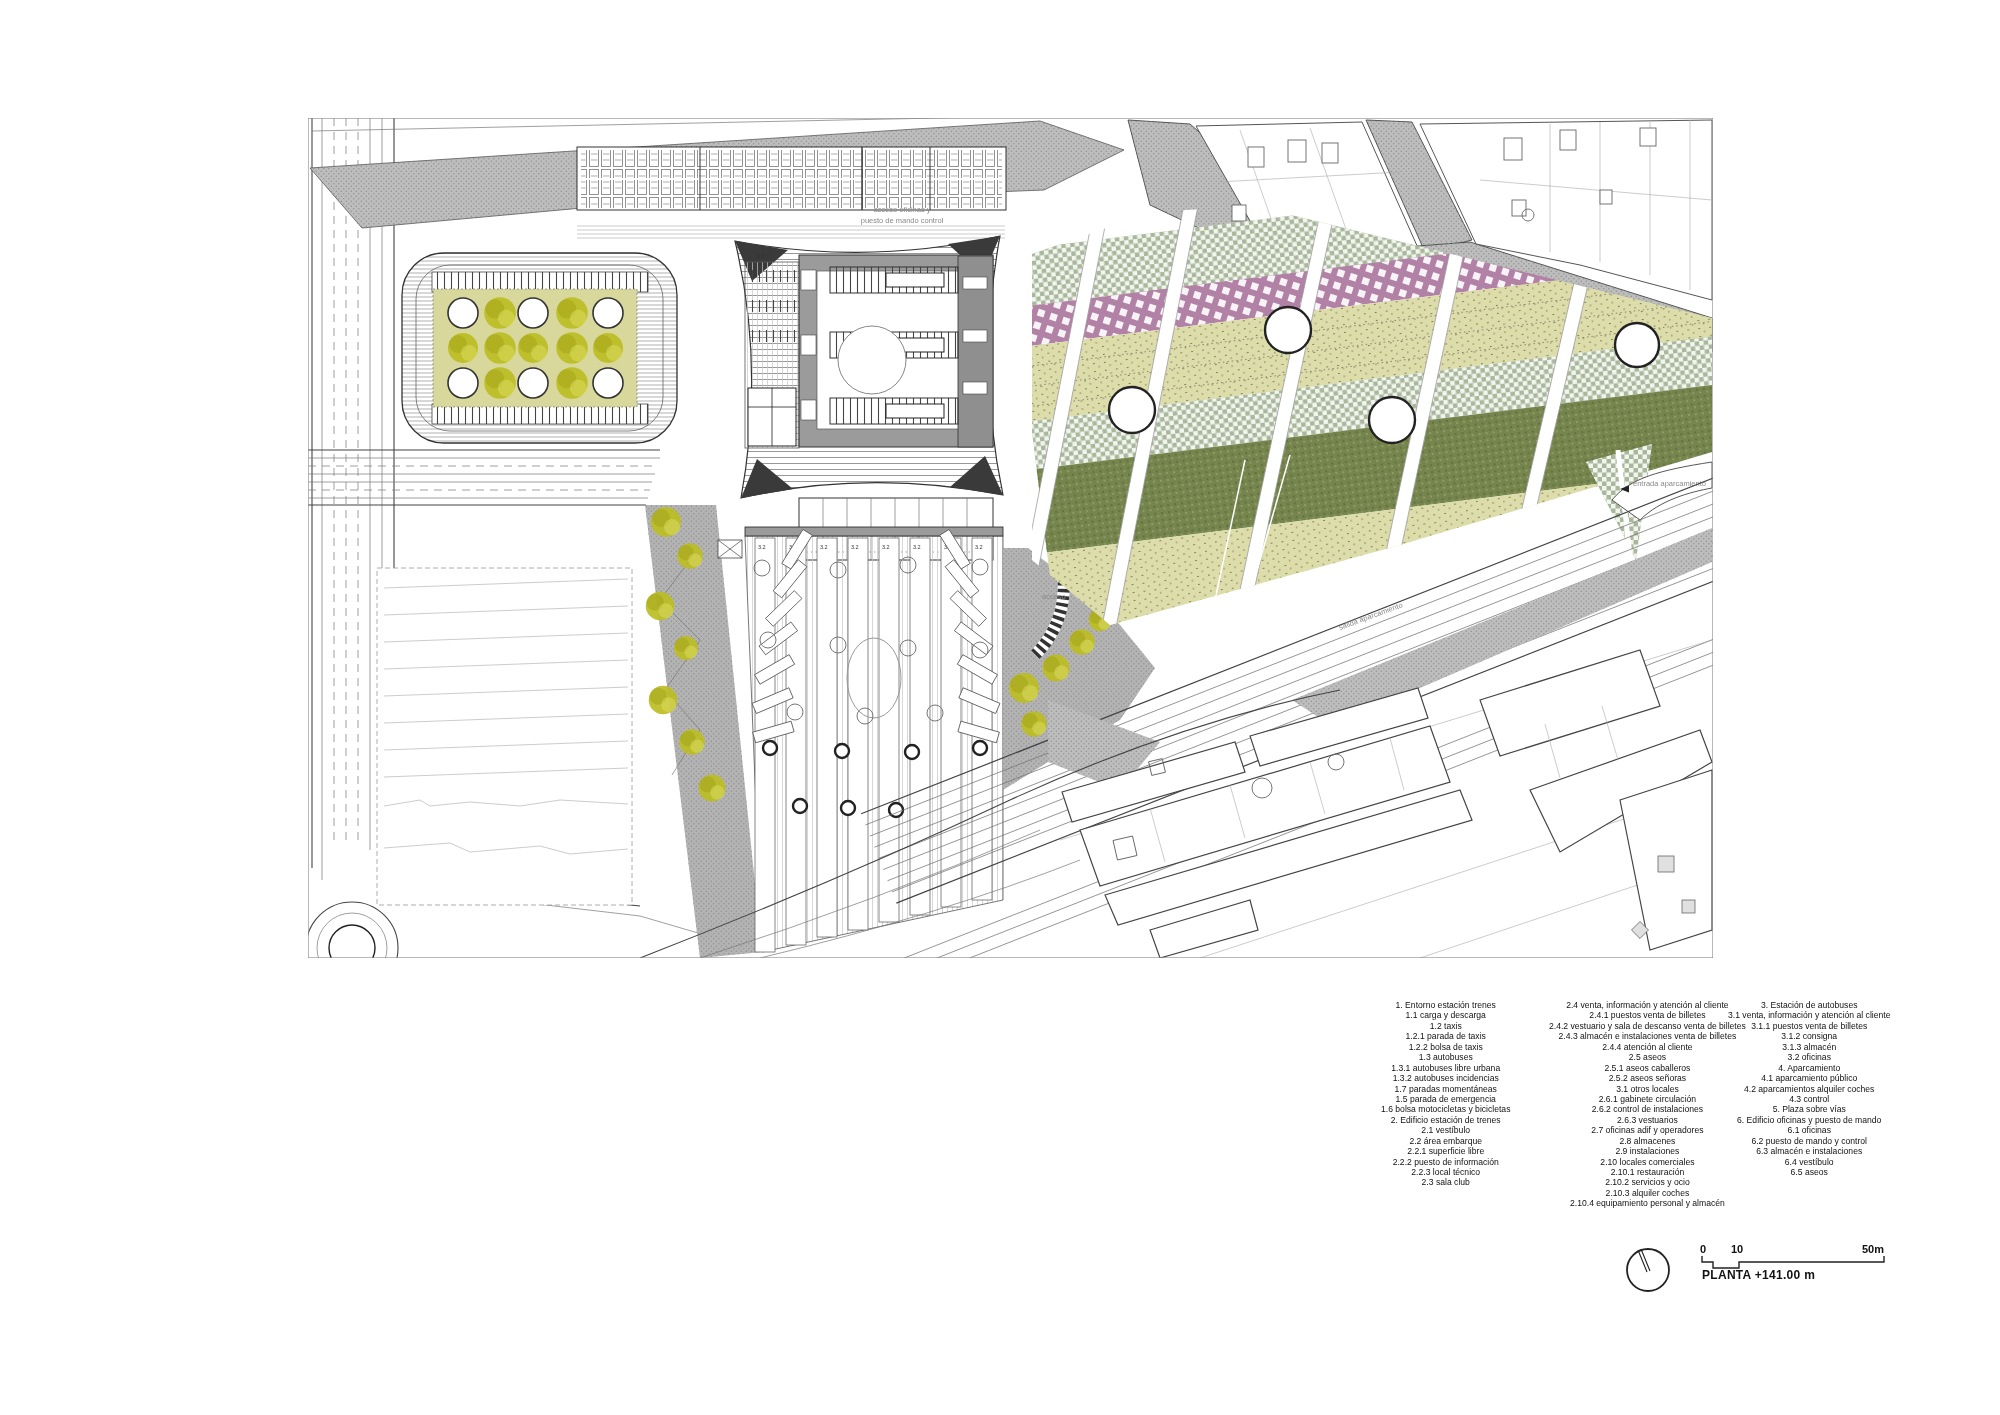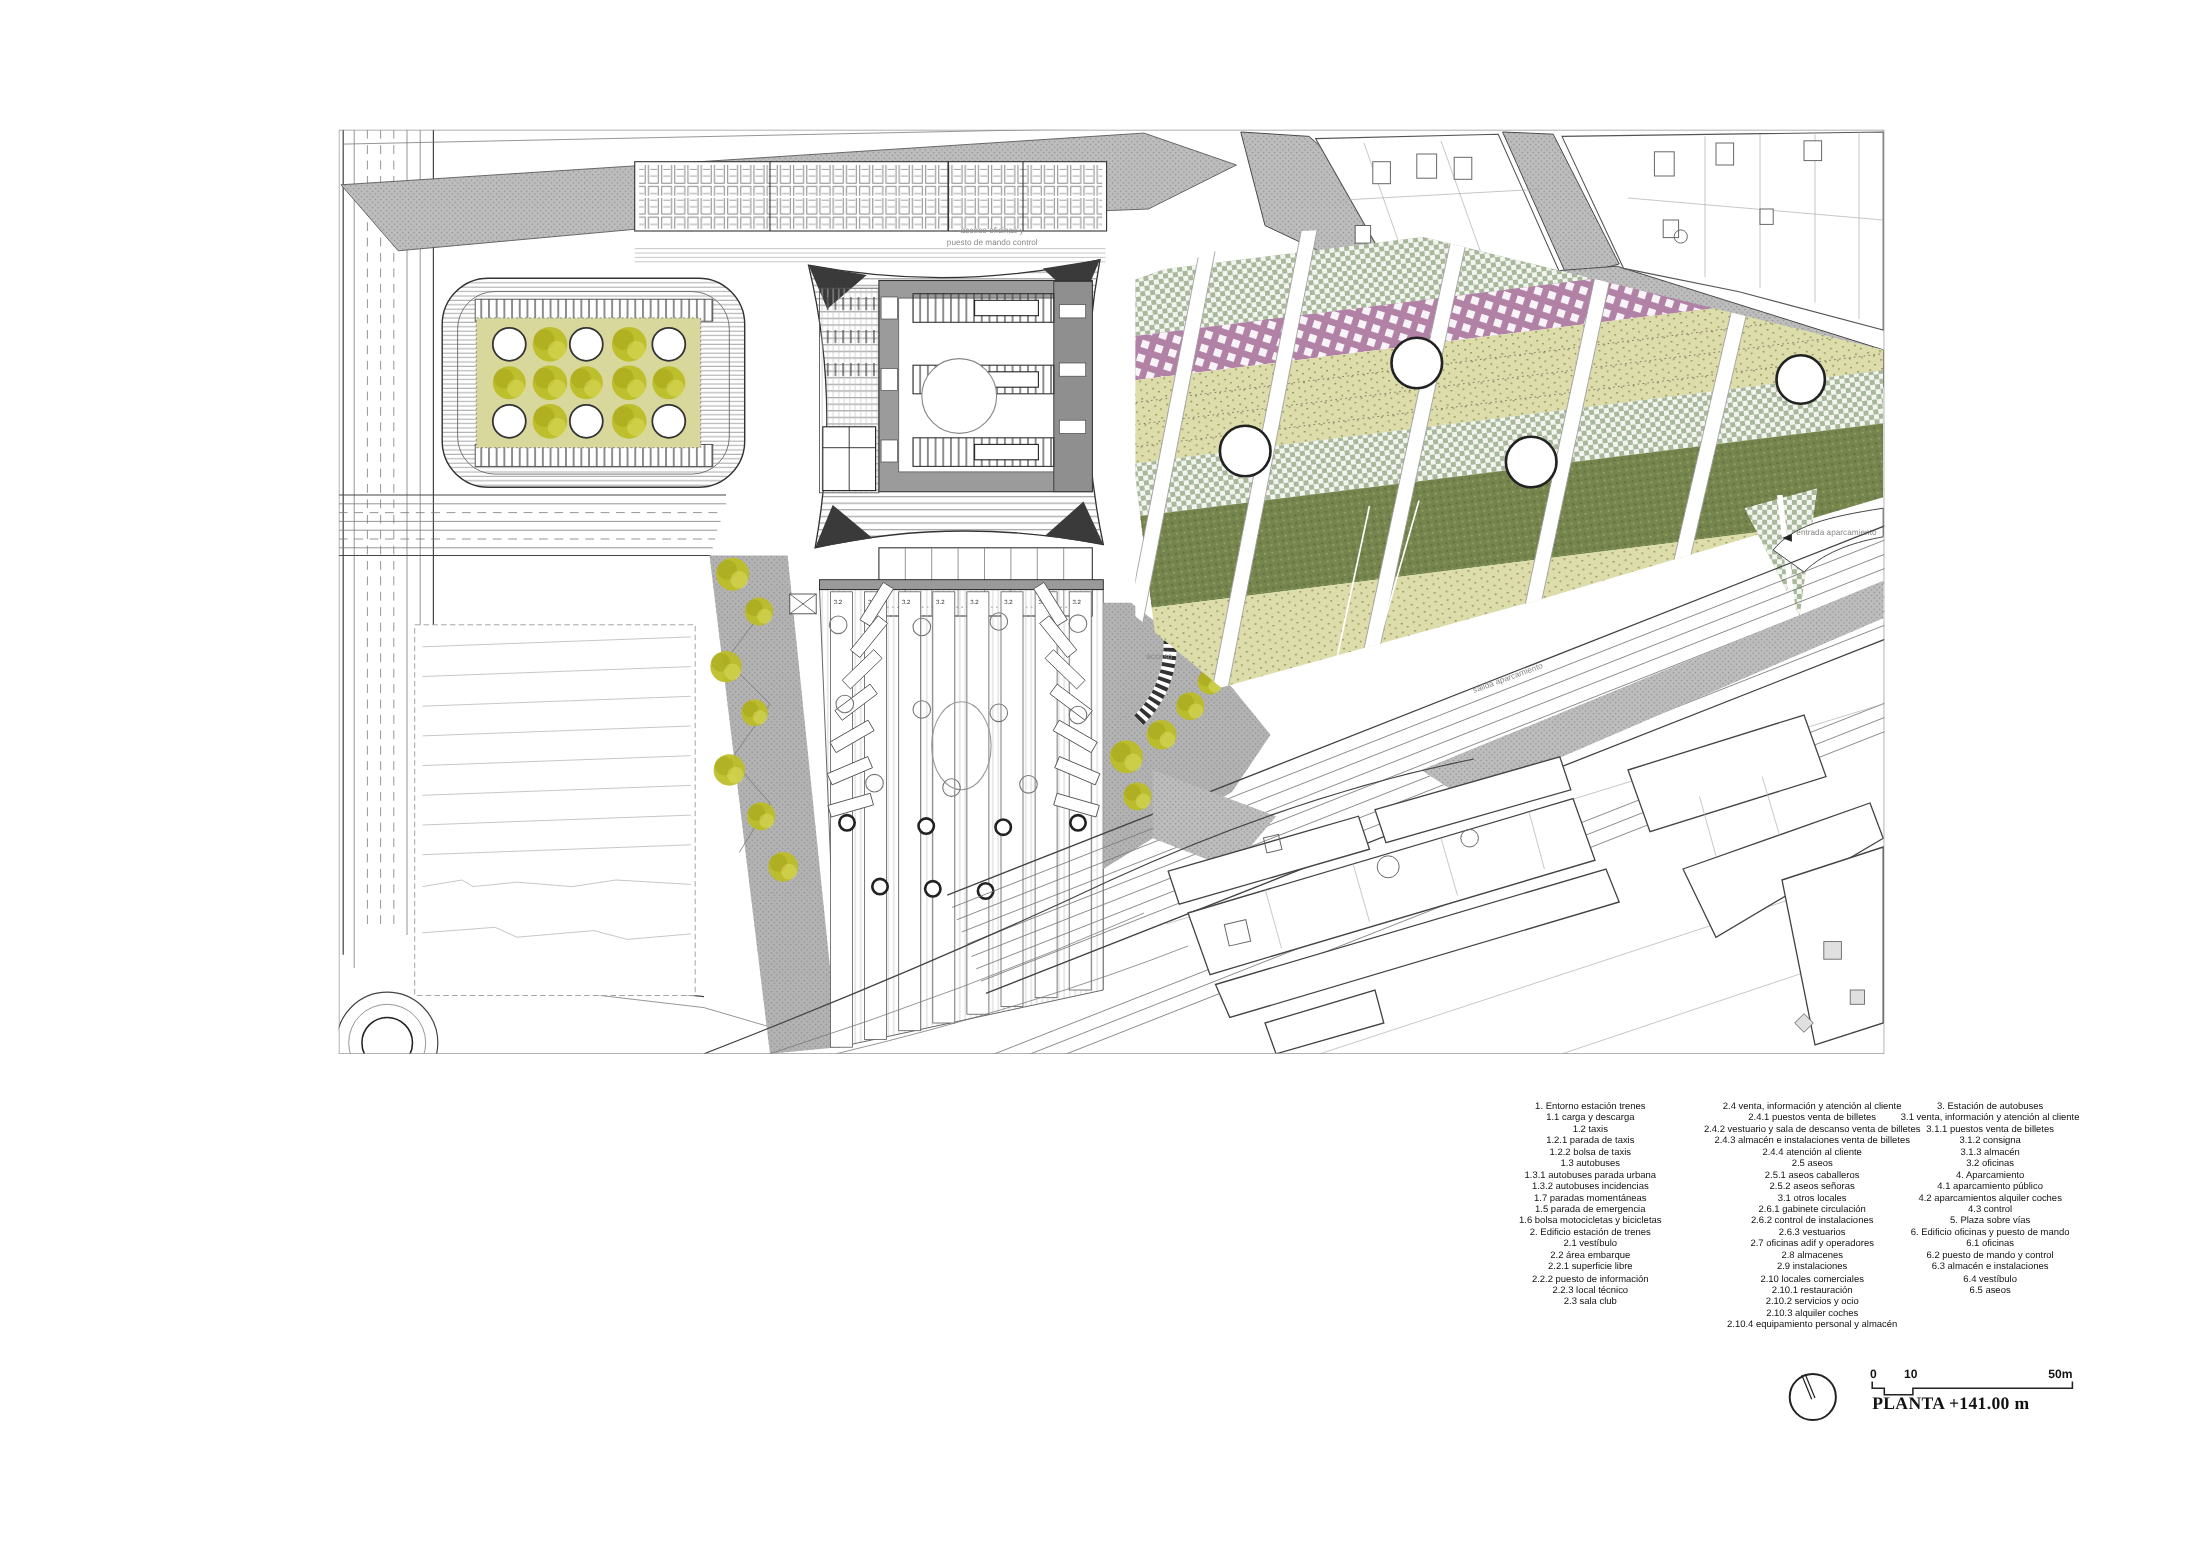--- a/index.html
+++ b/index.html
@@ -15,21 +15,21 @@
   .white{fill:#fff}
   text.tiny{font:5.5px "Liberation Sans",sans-serif;fill:#333}
   text.note{font:7.5px "Liberation Sans",sans-serif;fill:#8a8a8a}
   
   .legend-col{position:absolute;font-size:8.6px;line-height:10.45px;color:#111;white-space:nowrap;}
   .lg-line{height:10.45px;text-align:center;}
   #legend-col1{left:1381px;top:1000px;}
   #legend-col2{left:1522px;top:1000px;margin-left:27px;}
   #legend-col3{left:1728px;top:1000px;}
   
-  #plan-title{position:absolute;left:1702px;top:1268px;font-size:16px;font-weight:bold;color:#111;letter-spacing:.3px;font-family:Liberation Serif, serif;}
+  #plan-title{position:absolute;left:1702px;top:1268px;font-size:12px;font-weight:bold;color:#111;letter-spacing:.3px;}
   .scale-num{font:bold 11px "Liberation Sans",sans-serif;fill:#111}
 </style>
 </head>
 <body>
 
 <svg class="plan-svg" width="2000" height="1415" viewBox="0 0 2000 1415">
   <defs>
     <clipPath id="planClip">
         <rect x="308" y="118" width="1405" height="840"></rect>
       </clipPath>
@@ -512,21 +512,21 @@
   </g>
 </svg>
 
 <div id="legend-col1" class="legend-col">
     <div class="lg-line">1. Entorno estación trenes</div>
     <div class="lg-line">1.1 carga y descarga</div>
     <div class="lg-line">1.2 taxis</div>
     <div class="lg-line">1.2.1 parada de taxis</div>
     <div class="lg-line">1.2.2 bolsa de taxis</div>
     <div class="lg-line">1.3 autobuses</div>
-    <div class="lg-line">1.3.1 autobuses parada urbana</div>
+    <div class="lg-line">1.3.1 autobuses libre urbana</div>
     <div class="lg-line">1.3.2 autobuses incidencias</div>
     <div class="lg-line">1.7 paradas momentáneas</div>
     <div class="lg-line">1.5 parada de emergencia</div>
     <div class="lg-line">1.6 bolsa motocicletas y bicicletas</div>
     <div class="lg-line">2. Edificio estación de trenes</div>
     <div class="lg-line">2.1 vestíbulo</div>
     <div class="lg-line">2.2 área embarque</div>
     <div class="lg-line">2.2.1 superficie libre</div>
     <div class="lg-line">2.2.2 puesto de información</div>
     <div class="lg-line">2.2.3 local técnico</div>

